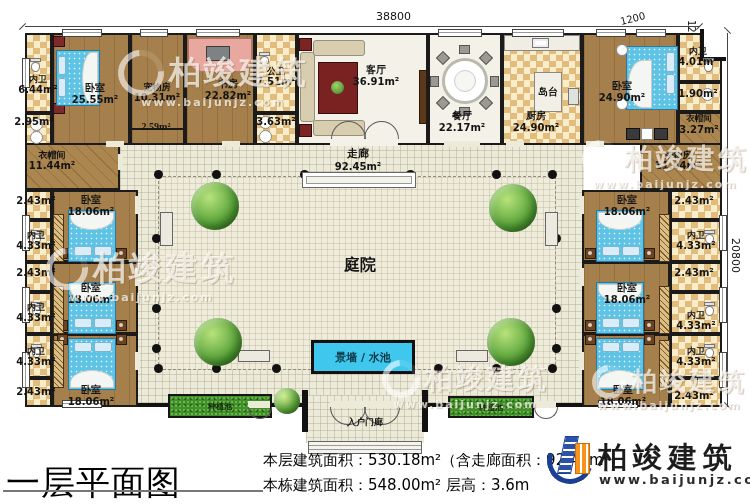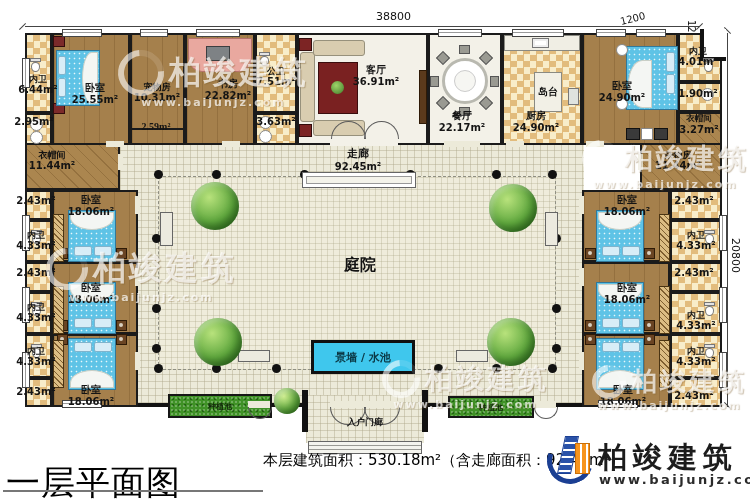--- a/index.html
+++ b/index.html
@@ -472,20 +472,21 @@
     <div class="wm-row">
         <div class="wm-circ" style="width:22px;height:22px;"></div>
         <span class="wm-txt" style="font-size:26px;">柏竣建筑</span>
       </div>
     <div class="wm-site">www.baijunjz.com</div>
   </div>
 
   <div class="ftxt" style="left:6px;top:460px;font-size:34px;letter-spacing:1px;">一层平面图</div>
   <div class="abs" style="left:3px;top:490px;width:260px;height:2px;background:#777;z-index:6;"></div>
   <div class="ftxt" style="left:263px;top:451px;font-size:15px;">本层建筑面积：530.18m²（含走廊面积：92.45m²）</div>
+  <div class="ftxt" style="left:263px;top:476px;font-size:15px;"><span>本栋建筑面积：548.00m²</span>&nbsp;<span>层高：3.6m</span></div>
 
   <div class="abs" style="left:546px;top:428px;width:52px;height:64px;z-index:40;">
     <div class="abs" style="left:1px;top:10px;width:46px;height:46px;border:5px solid transparent;border-left-color:#1b3f93;border-bottom-color:#1b3f93;border-radius:50%;transform:rotate(-25deg);"></div>
     <div class="abs" style="left:15px;top:8px;width:14px;height:38px;background:repeating-linear-gradient(180deg,#2a52a8 0 5px,#fff 5px 7px);transform:skewX(-12deg);border:1px solid #1b3f93;"></div>
     <div class="abs" style="left:29px;top:15px;width:15px;height:31px;background:repeating-linear-gradient(90deg,#f7941d 0 4px,#fff 4px 6px);border:1px solid #c96f08;"></div>
   </div>
   <div class="ftxt" style="left:598px;top:438px;font-size:29px;font-weight:bold;letter-spacing:6px;color:#1c1c1c;z-index:40;">柏竣建筑</div>
   <div class="ftxt" style="left:599px;top:472px;font-size:13px;font-weight:bold;letter-spacing:2.5px;color:#2b2b2b;z-index:40;">www.baijunjz.com</div>
 
 </div>

